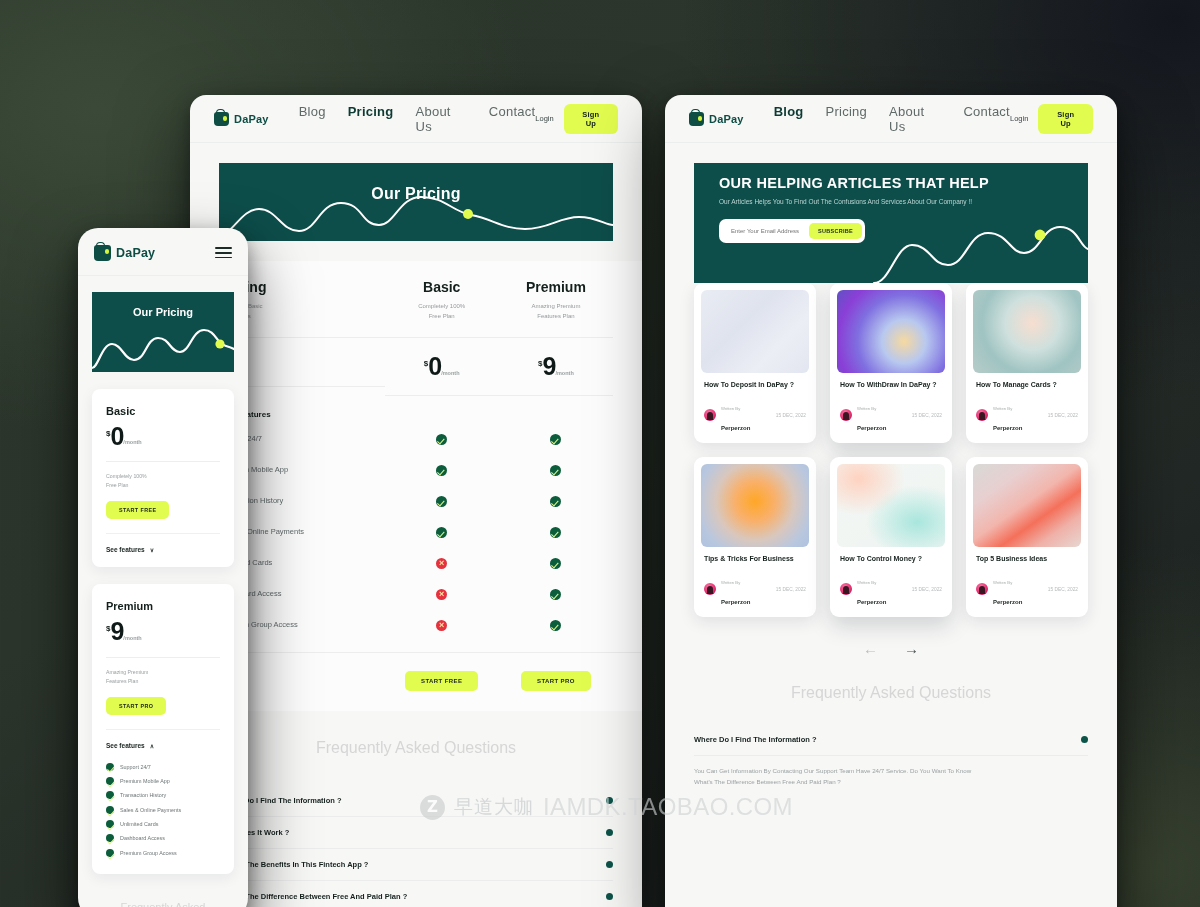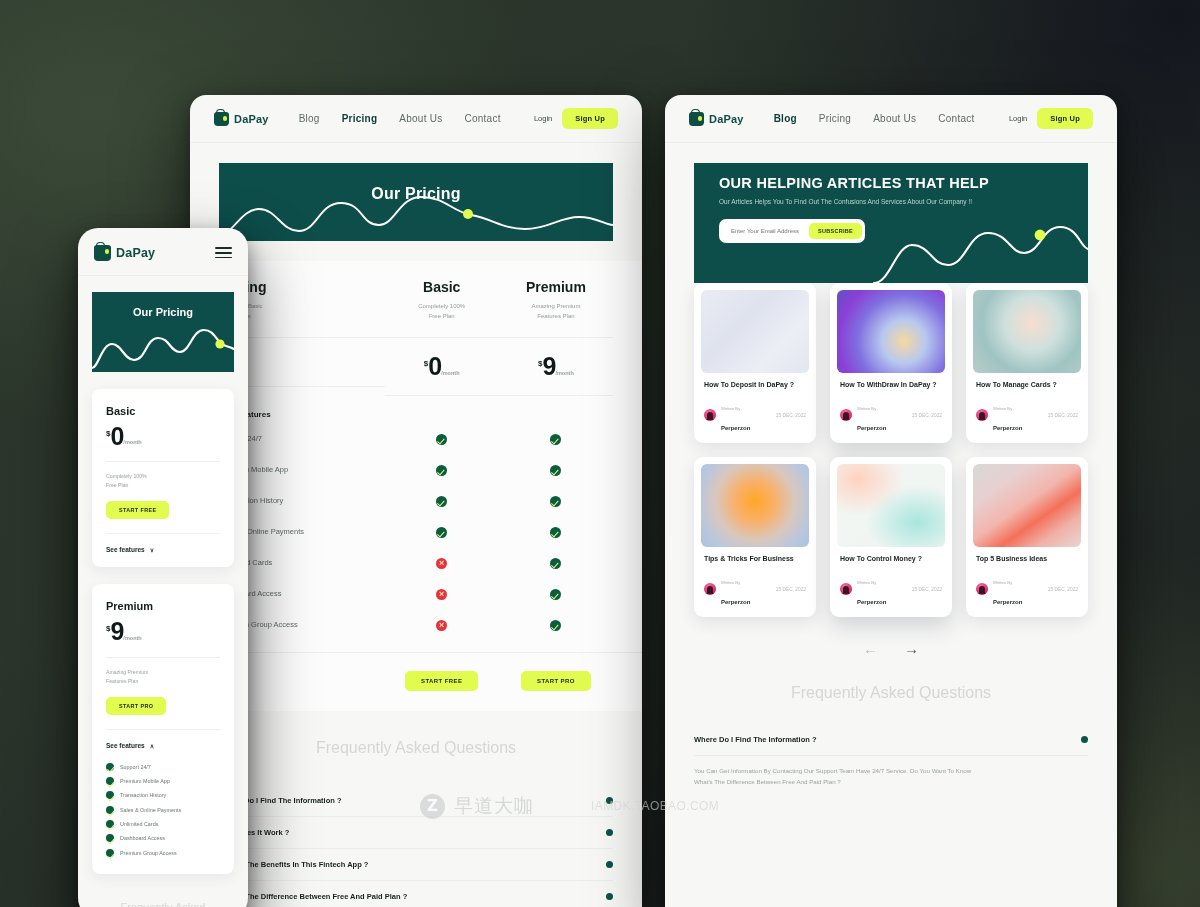--- a/index.html
+++ b/index.html
@@ -57,21 +57,21 @@
   }
   .logo-mark::after {
     content: ""; position: absolute; right: 2px; top: 4.5px;
     width: 4.5px; height: 4.5px; border-radius: 50%; background: #d4f53c;
   }
   .brand-name {
     font-size: 11px; font-weight: 700; color: #0d4d43; letter-spacing: .2px;
   }
   .nav-links { display: flex; gap: 22px; margin-left: 30px; }
   .nav-link {
-    font-size: 10px; color: #5f6a68; letter-spacing: .25px; cursor: pointer;
+    font-size: 13px; color: #5f6a68; letter-spacing: .25px; cursor: pointer;
   }
   .nav-link.active { color: #0d3b34; font-weight: 700; }
   .nav-right { margin-left: auto; display: flex; align-items: center; gap: 10px; }
   .login-link { font-size: 7.5px; color: #3a4745; cursor: pointer; }
   .signup-btn {
     background: #e2fb4f; color: #11211d; font-size: 7.5px; font-weight: 700;
     padding: 6px 13px; border-radius: 6px; border: none; cursor: pointer;
     letter-spacing: .2px;
   }
 
@@ -275,21 +275,21 @@
     position: absolute; left: 420px; top: 793px; z-index: 40;
     display: flex; align-items: center; gap: 9px;
     pointer-events: none; opacity: .62;
   }
   .wm-badge {
     width: 25px; height: 25px; border-radius: 50%; background: #c9cdcd;
     color: #fff; font-size: 15px; font-weight: 700; text-align: center;
     line-height: 25px; font-family: "DejaVu Sans", sans-serif;
   }
   .wm-cn { font-size: 19px; color: #c3c7c8; letter-spacing: 1px; }
-  .wm-en { font-size: 12px; color: #cfd2d3; letter-spacing: .4px; margin-left: 48px; }
+  .wm-en { font-size: 24px; color: #cfd2d3; letter-spacing: .4px; }
 </style>
 </head>
 <body>
 
 <div id="stage">
 
   <div class="device dev-tablet-left">
 
     <div class="nav">
       <div class="brand">

